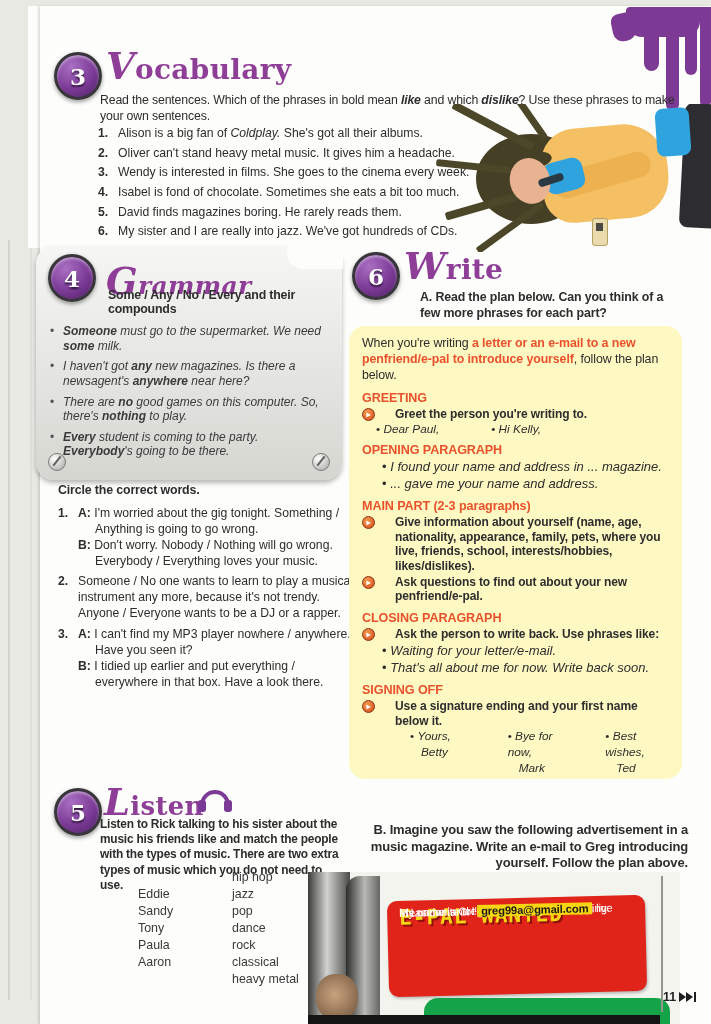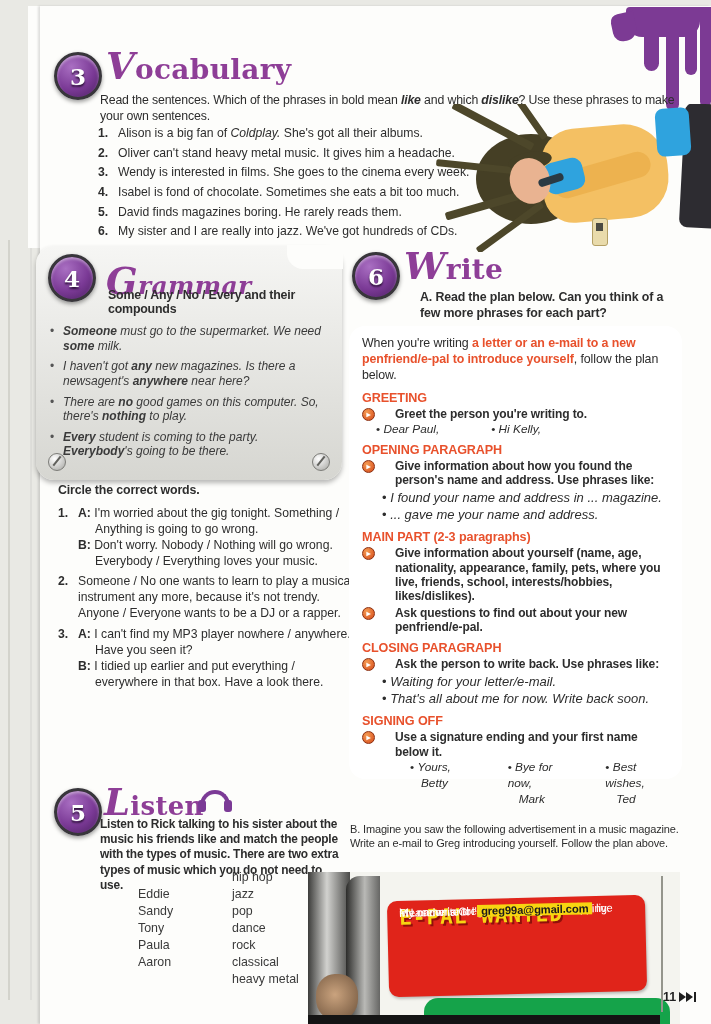--- a/index.html
+++ b/index.html
@@ -67,21 +67,21 @@
 
   .ex-head{font-weight:bold;font-size:12.4px;letter-spacing:-.15px;margin-bottom:9px;}
   .ex-item{display:flex;font-size:12.2px;line-height:1.3;margin-bottom:5px;}
   .ex-num{font-weight:bold;width:20px;flex-shrink:0;}
   .ex-line{padding-left:17px;text-indent:-17px;}
   .ex-label{font-weight:bold;}
 
   .w-parta{font-weight:bold;font-size:12.4px;line-height:1.25;width:264px;letter-spacing:-.15px;}
 
   
-  .plan{left:349px;top:326px;width:333px;height:453px;background:#ffffff;border-radius:16px;
+  .plan{left:349px;top:326px;width:333px;height:453px;background:#fef9c3;border-radius:16px;
         padding:10px 13px;box-sizing:border-box;}
   .plan-intro{font-weight:bold;font-size:12.4px;line-height:1.28;letter-spacing:-.1px;}
   .plan-head{color:#e8512c;font-weight:bold;font-size:12.6px;margin-top:7px;letter-spacing:-.1px;}
   .plan-point{display:flex;gap:20px;font-weight:bold;font-size:12px;line-height:1.2;margin-top:2px;letter-spacing:-.1px;}
   .pb{flex-shrink:0;margin-top:1px;width:11px;height:11px;border-radius:50%;border:1px solid #8c2f10;
       background:radial-gradient(circle at 35% 30%,#f49b53,#d64a1a);color:#fff;font-size:8px;
       line-height:11px;text-align:center;}
   .pb::before{content:"\25B8";}
   .plan-exs{font-style:italic;font-size:13px;line-height:1.32;margin-left:20px;margin-top:1px;}
   .plan-exs div::before,.ex-pair span::before,.sig-top::before{content:"\2022  ";font-style:normal;}
@@ -90,21 +90,21 @@
   .sigs>div{width:33.3%;margin-left:34px;}
   .sig-bot{margin-left:11px;}
 
   
   .hp{position:relative;width:34px;height:22px;}
   .hp-band{position:absolute;left:2px;top:0;width:22px;height:14px;border:4px solid #7b3a96;border-bottom:none;border-radius:15px 15px 0 0;}
   .hp-cup{position:absolute;top:10px;width:8px;height:12px;background:#7b3a96;border-radius:3px;}
   .l-instr{font-weight:bold;font-size:11.9px;line-height:1.28;letter-spacing:-.2px;width:242px;}
   .match{font-size:12.4px;line-height:17px;color:#3a3a3a;}
 
-  .partb{font-weight:normal;font-size:11px;line-height:1.28;width:338px;letter-spacing:-.15px;}
+  .partb{font-weight:bold;font-size:13px;line-height:1.28;width:338px;letter-spacing:-.15px;text-align:right;}
 
   
   .mag{left:308px;top:872px;width:372px;height:152px;background:#f4f4ef;overflow:hidden;}
   .mag div{position:absolute;}
   .roll1{left:0;top:0;width:42px;height:152px;background:linear-gradient(90deg,#3c3c3a,#d2d2cf 45%,#58585四 90%,#4a4a48);}
   .roll1{background:linear-gradient(90deg,#3c3c3a,#d2d2cf 45%,#4a4a48);}
   .roll2{left:38px;top:4px;width:34px;height:148px;background:linear-gradient(90deg,#2c2c2a,#b9b9b6 55%,#666664);border-radius:14px 0 0 0;}
   .hand{left:8px;top:102px;width:42px;height:46px;background:radial-gradient(circle at 45% 45%,#caa37e,#6b5039);border-radius:45%;}
   .ad{left:80px;top:26px;width:258px;height:96px;background:#e0241a;border-radius:10px;transform:rotate(-1.4deg);
       padding:5px 10px 0 12px;box-sizing:border-box;box-shadow:1px 2px 3px rgba(0,0,0,.25);}
@@ -252,24 +252,20 @@
           <span>Greet the person you're writing to.</span>
         </div>
       <div class="ex-pair">
           <span>Dear Paul,</span>
           <span>Hi Kelly,</span>
         </div>
     </div>
 
     <div>
       <div class="plan-head">OPENING PARAGRAPH</div>
-      <div class="plan-point">
-          <span class="pb"></span>
-          <span>Give information about how you found the person's name and address. Use phrases like:</span>
-        </div>
       <div class="plan-exs">
           <div>I found your name and address in ... magazine.</div>
           <div>... gave me your name and address.</div>
         </div>
     </div>
 
     <div>
       <div class="plan-head">MAIN PART (2-3 paragraphs)</div>
       <div class="plan-point">
           <span class="pb"></span>

